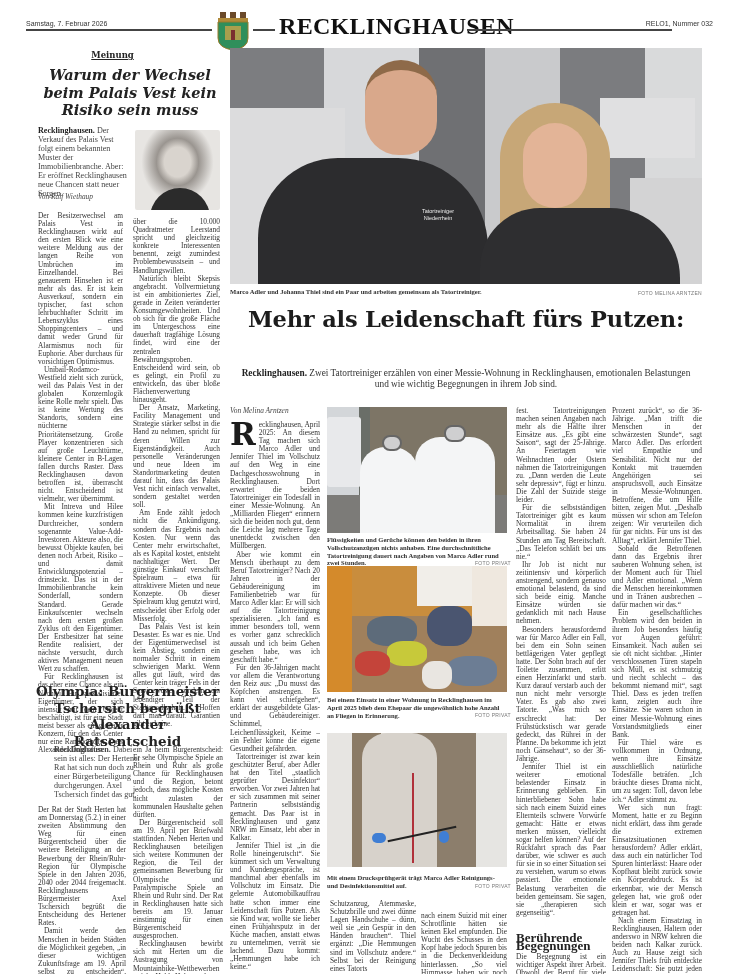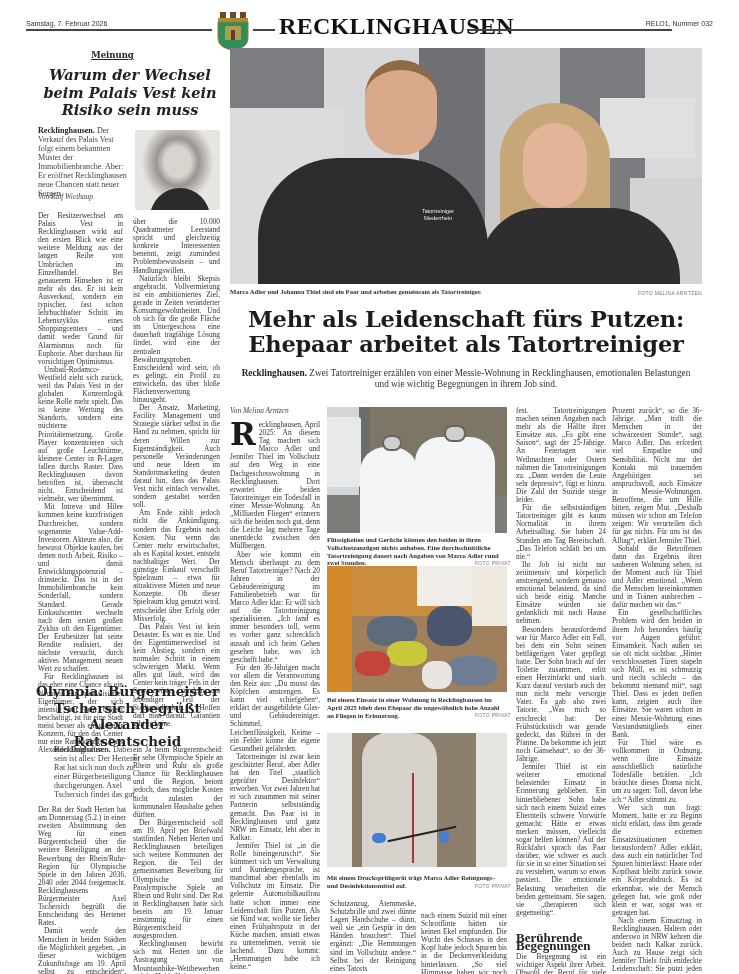--- a/index.html
+++ b/index.html
@@ -139,21 +139,20 @@
   <div class="person p2-hair"></div>
   <div class="person p2-body"></div>
   <div class="person p2-face"></div>
   <div class="jacket-logo">Tatortreiniger Niederrhein</div>
 </div>
 <div class="caption" style="left:230px;top:288px;">Marco Adler und Johanna Thiel sind ein Paar und arbeiten gemeinsam als Tatortreiniger.</div>
 <div class="credit" style="left:638px;top:290px;">FOTO MELINA ARNTZEN</div>
 
 <div class="main-head">
   <div>Mehr als Leidenschaft fürs Putzen:</div>
-  <div>Ehepaar arbeitet als Tatortreiniger</div>
 </div>
 <div class="main-lead">
   <b>Recklinghausen.</b>
   <span>Zwei Tatortreiniger erzählen von einer Messie-Wohnung in Recklinghausen, emotionalen Belastungen und wie wichtig Begegnungen in ihrem Job sind.</span>
 </div>
 
 <div class="byline" style="left:230px;top:406px;">Von Melina Arntzen</div>
 <div class="col body-text" style="left:230px;top:421px;width:90px;">
   <p class="noind"><span class="dropcap">R</span><span>ecklinghausen, April 2025: An diesem Tag machen sich Marco Adler und Jennifer Thiel im Vollschutz auf den Weg in eine Dachgeschosswohnung in Recklinghausen. Dort erwartet die beiden Tatortreiniger ein Todesfall in einer Messie-Wohnung. An „Milliarden Fliegen“ erinnern sich die beiden noch gut, denn die Leiche lag mehrere Tage unentdeckt zwischen den Müllbergen.</span></p>
   <p>Aber wie kommt ein Mensch überhaupt zu dem Beruf Tatortreiniger? Nach 20 Jahren in der Gebäudereinigung im Familienbetrieb war für Marco Adler klar: Er will sich auf die Tatortreinigung spezialisieren. „Ich fand es immer besonders toll, wenn es vorher ganz schrecklich aussah und ich beim Gehen gesehen habe, was ich geschafft habe.“</p>

